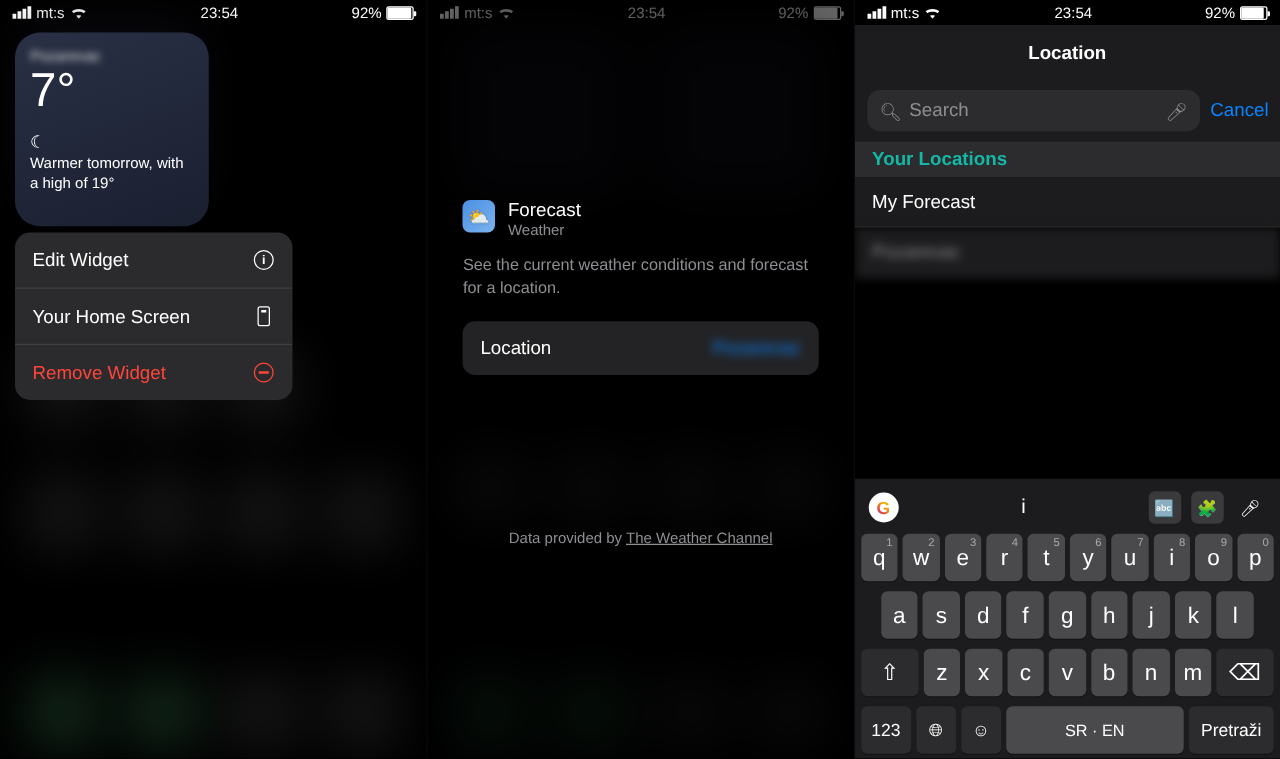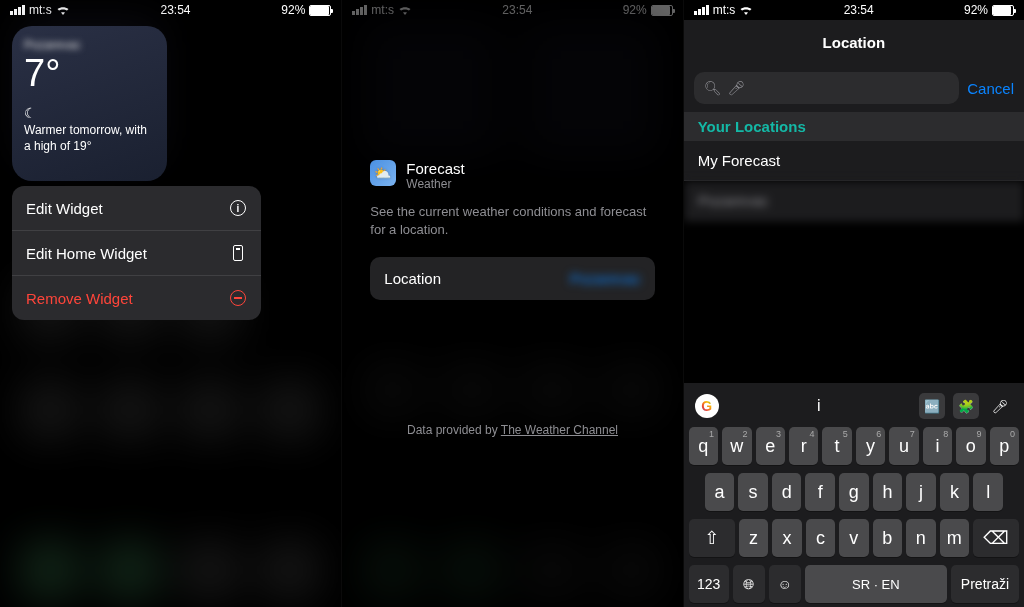--- a/index.html
+++ b/index.html
@@ -28,21 +28,21 @@
     .bg-icon { width: 60px; height: 60px; background: #333; border-radius: 14px; }
     .bg-icon.green { background: #2a5a3a; }
     .bg-icon.big { width: 140px; height: 140px; background: #1a1a2a; }
     
     .weather-widget { position: absolute; top: 26px; left: 12px; width: 155px; height: 155px; background: linear-gradient(160deg, #2a3045 0%, #1a2030 100%); border-radius: 20px; padding: 12px; color: #fff; }
     .widget-loc { font-size: 12px; filter: blur(3px); color: #ddd; }
     .widget-temp { font-size: 38px; font-weight: 300; }
     .moon-icon { font-size: 14px; margin-top: 10px; display: block; }
     .widget-desc { font-size: 12px; margin-top: 2px; line-height: 1.3; }
     
-    .context-menu { position: absolute; top: 186px; left: 12px; width: 249px; background: rgba(45,45,48,0.95); border-radius: 12px; overflow: hidden; text-align: right; }
+    .context-menu { position: absolute; top: 186px; left: 12px; width: 222px; background: rgba(45,45,48,0.95); border-radius: 12px; overflow: hidden; text-align: right; }
     .menu-item { padding: 13px 14px; display: flex; align-items: center; justify-content: space-between; color: #fff; font-size: 15px; border-bottom: 1px solid rgba(255,255,255,0.1); }
     .menu-item:last-child { border-bottom: none; }
     .menu-item.destructive { color: #ff453a; }
     .menu-icon { width: 18px; height: 18px; display: flex; align-items: center; justify-content: center; }
     .info-icon { width: 16px; height: 16px; border: 1.5px solid #fff; border-radius: 50%; display: flex; align-items: center; justify-content: center; font-size: 10px; font-weight: bold; }
     .rect-icon { width: 10px; height: 16px; border: 1.5px solid #fff; border-radius: 2px; position: relative; }
     .rect-icon::after { content: ''; position: absolute; top: 2px; left: 2px; right: 2px; height: 2px; background: #fff; }
     .minus-icon { width: 16px; height: 16px; border: 1.5px solid #ff453a; border-radius: 50%; display: flex; align-items: center; justify-content: center; }
     .minus-icon::after { content: ''; width: 8px; height: 1.5px; background: #ff453a; }
     
@@ -151,21 +151,21 @@
   </div>
 
   <div class="context-menu">
     <div class="menu-item">
       <span>Edit Widget</span>
       <div class="menu-icon">
           <div class="info-icon">i</div>
         </div>
     </div>
     <div class="menu-item">
-      <span>Edit Home Widget</span>
+      <span>Your Home Screen</span>
       <div class="menu-icon">
           <div class="rect-icon"></div>
         </div>
     </div>
     <div class="menu-item destructive">
       <span>Remove Widget</span>
       <div class="menu-icon">
           <div class="minus-icon"></div>
         </div>
     </div>
@@ -260,20 +260,21 @@
     </div>
   </div>
 
   <div class="nav-bar">
     <span>Location</span>
   </div>
 
   <div class="search-row">
     <div class="search-field">
       <span class="search-glass">🔍︎</span>
+      <input class="search-input" placeholder="Search" style="">
       <span class="mic-icon">🎤︎</span>
     </div>
     <span class="cancel-btn">Cancel</span>
   </div>
 
   <div class="section-header">Your Locations</div>
   <div class="list-item">My Forecast</div>
   <div class="list-item blurred">Pozarevac</div>
 
   <div class="keyboard">

